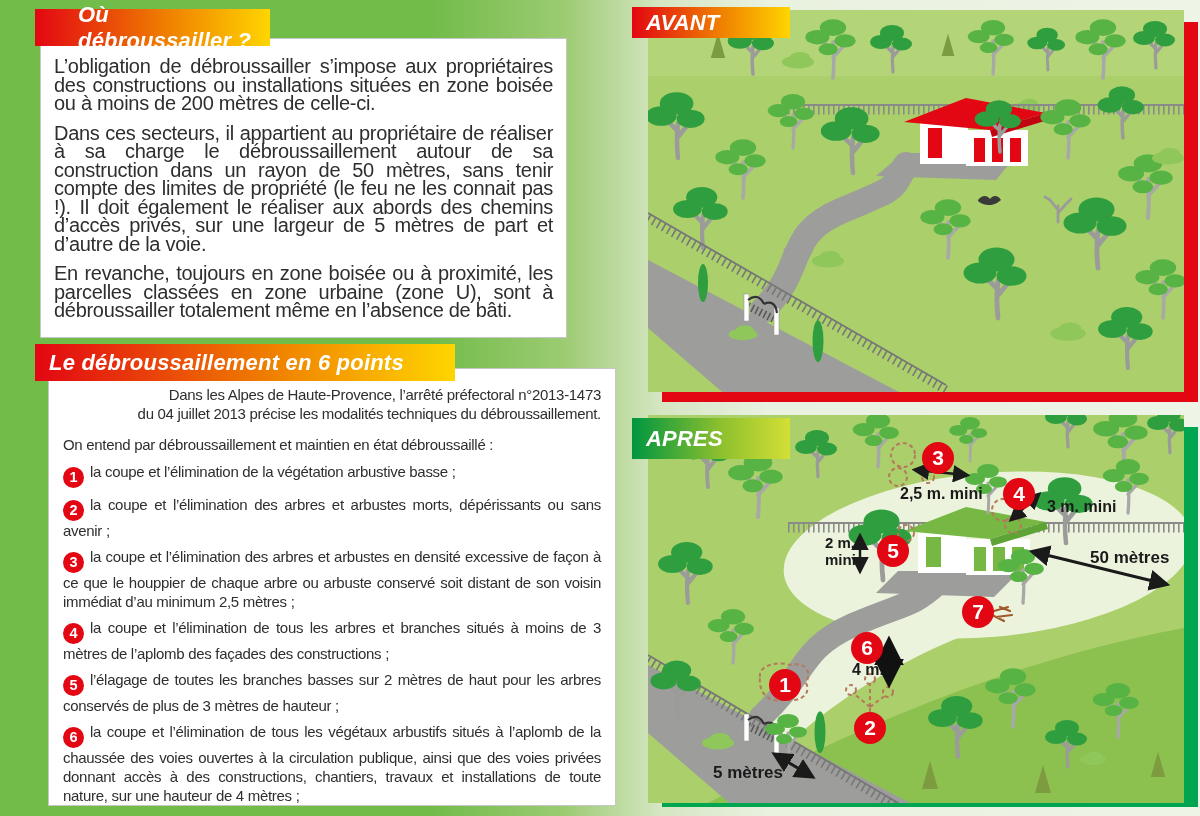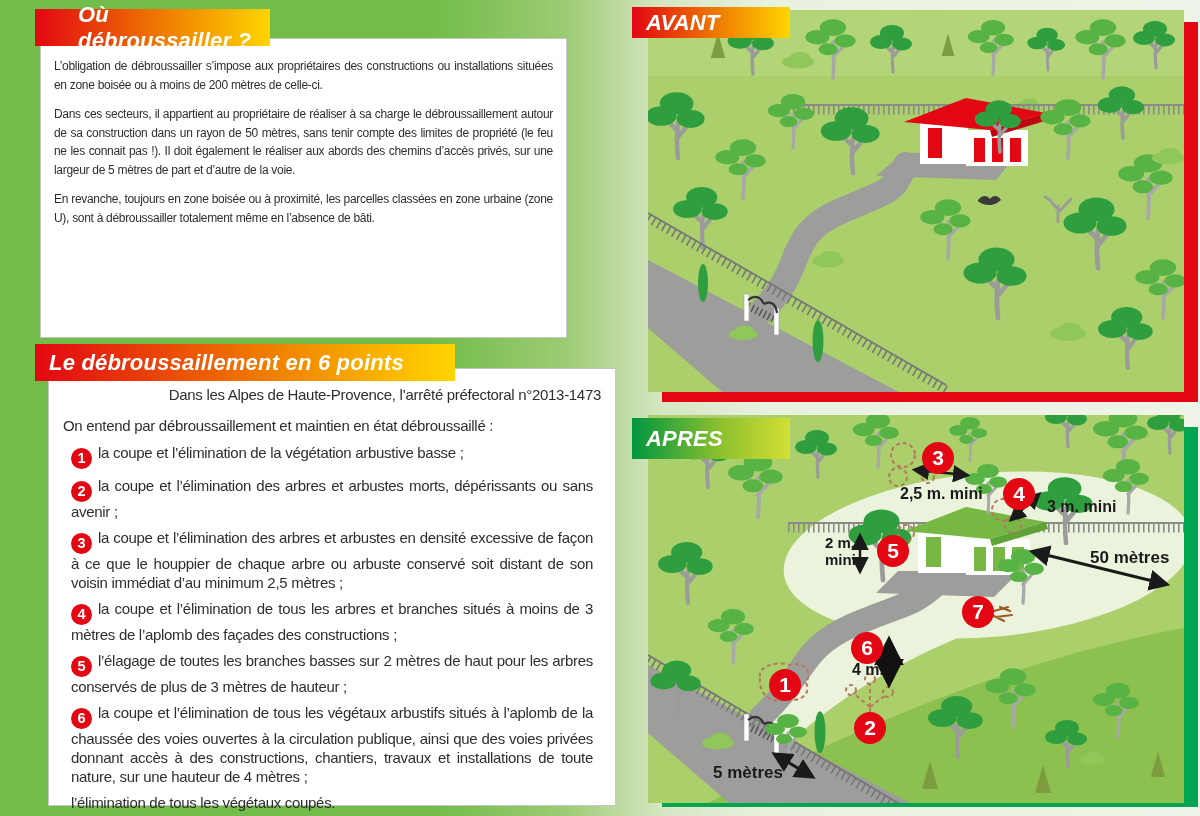--- a/index.html
+++ b/index.html
@@ -11,27 +11,27 @@
   .panel2{left:48px;top:368px;width:568px;height:438px;}
   .banner{position:absolute;display:flex;align-items:center;box-sizing:border-box;padding:0 14px;
     color:#fff;font-weight:bold;font-style:italic;font-size:22px;letter-spacing:.2px;
     background:linear-gradient(90deg,#e30613 0%,#ef7d00 55%,#ffd500 100%);z-index:5;}
   .banner1{left:35px;top:9px;width:235px;height:37px;padding-left:43px;}
   .banner2{left:35px;top:344px;width:420px;height:37px;}
   .banner-avant{left:632px;top:7px;width:158px;height:31px;}
   .banner-apres{left:632px;top:418px;width:158px;height:41px;
     background:linear-gradient(90deg,#009640 0%,#8bbf2e 55%,#d3df35 100%);}
   .panel-body{position:absolute;left:0;top:0;right:0;bottom:0;color:#2e2e2e;}
-  .panel1 .panel-body{padding:18px 13px 0 13px;font-size:12px;line-height:18.5px;letter-spacing:-0.3px;}
+  .panel1 .panel-body{padding:18px 13px 0 13px;font-size:20px;line-height:18.5px;letter-spacing:-0.3px;}
   .para{margin:0 0 11px;text-align:justify;}
   .panel2 .panel-body{padding:16px 14px 0 14px;font-size:15px;line-height:19px;letter-spacing:-0.3px;}
   .intro1{margin:0 0 12px;}
   .intro1 span{display:block;text-align:right;}
   .intro2{margin:0 0 8px;}
-  .item{margin:0 8px 7px;text-align:justify;}
+  .item{margin:0 0 7px;text-align:justify;}
   .num{display:inline-flex;justify-content:center;align-items:center;width:21px;height:21px;border-radius:50%;
     background:#e30613;color:#fff;font-weight:bold;font-size:14.5px;margin-right:6px;vertical-align:-5px;letter-spacing:0;}
   .fig-shadow{position:absolute;}
   .shadow-red{left:662px;top:22px;width:536px;height:380px;background:#e30613;}
   .shadow-green{left:662px;top:427px;width:536px;height:380px;background:#00a64f;}
   .fig-canvas{position:absolute;overflow:hidden;}
   .canvas-avant{left:648px;top:10px;width:536px;height:382px;}
   .canvas-apres{left:648px;top:415px;width:536px;height:388px;}
   svg{display:block;}
   svg text{font-family:"Liberation Sans",sans-serif;}
@@ -49,20 +49,21 @@
     </div>
   </div>
   <div class="banner banner1">
     <span>Où débroussailler ?</span>
   </div>
 
   <div class="panel panel2">
     <div class="panel-body">
       <p class="intro1">
         <span>Dans les Alpes de Haute-Provence, l’arrêté préfectoral n°2013-1473</span>
+        <span>du 04 juillet 2013 précise les modalités techniques du débroussaillement.</span>
       </p>
       <p class="intro2">On entend par débroussaillement et maintien en état débroussaillé :</p>
 
       <p class="item"><span class="num">1</span><span>la coupe et l’élimination de la végétation arbustive basse ;</span></p>
       <p class="item"><span class="num">2</span><span>la coupe et l’élimination des arbres et arbustes morts, dépérissants ou sans avenir ;</span></p>
       <p class="item"><span class="num">3</span><span>la coupe et l’élimination des arbres et arbustes en densité excessive de façon à ce que le houppier de chaque arbre ou arbuste conservé soit distant de son voisin immédiat d’au minimum 2,5 mètres ;</span></p>
       <p class="item"><span class="num">4</span><span>la coupe et l’élimination de tous les arbres et branches situés à moins de 3 mètres de l’aplomb des façades des constructions ;</span></p>
       <p class="item"><span class="num">5</span><span>l’élagage de toutes les branches basses sur 2 mètres de haut pour les arbres conservés de plus de 3 mètres de hauteur ;</span></p>
       <p class="item"><span class="num">6</span><span>la coupe et l’élimination de tous les végétaux arbustifs situés à l’aplomb de la chaussée des voies ouvertes à la circulation publique, ainsi que des voies privées donnant accès à des constructions, chantiers, travaux et installations de toute nature, sur une hauteur de 4 mètres ;</span></p>
       <p class="item"><span>l’élimination de tous les végétaux coupés.</span></p>

